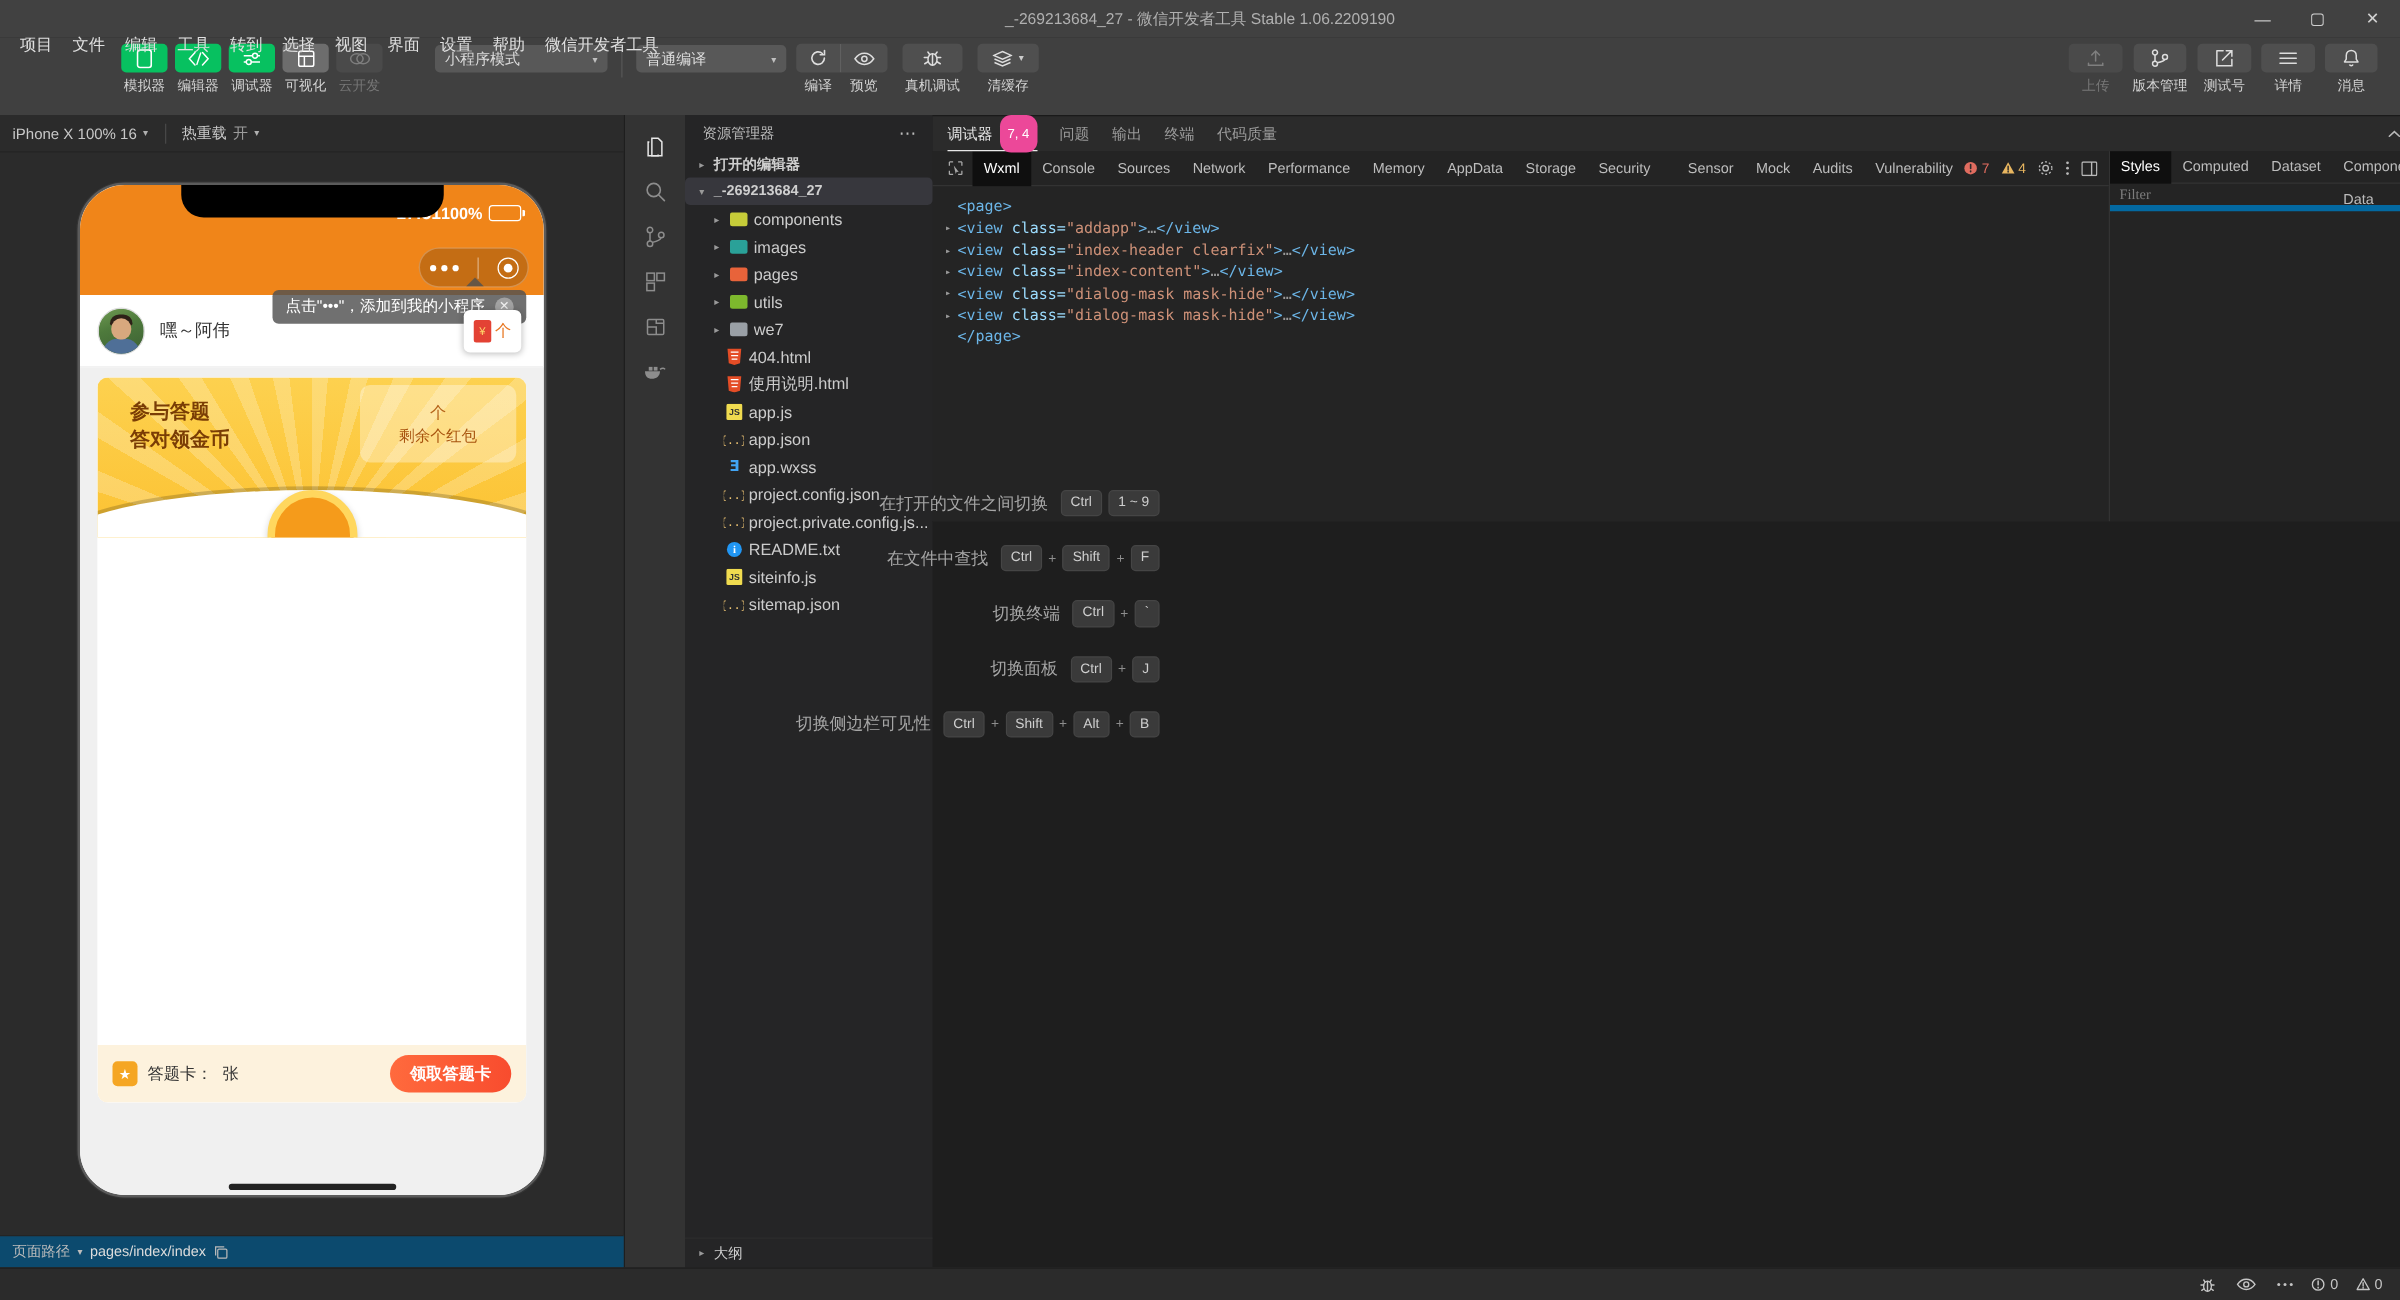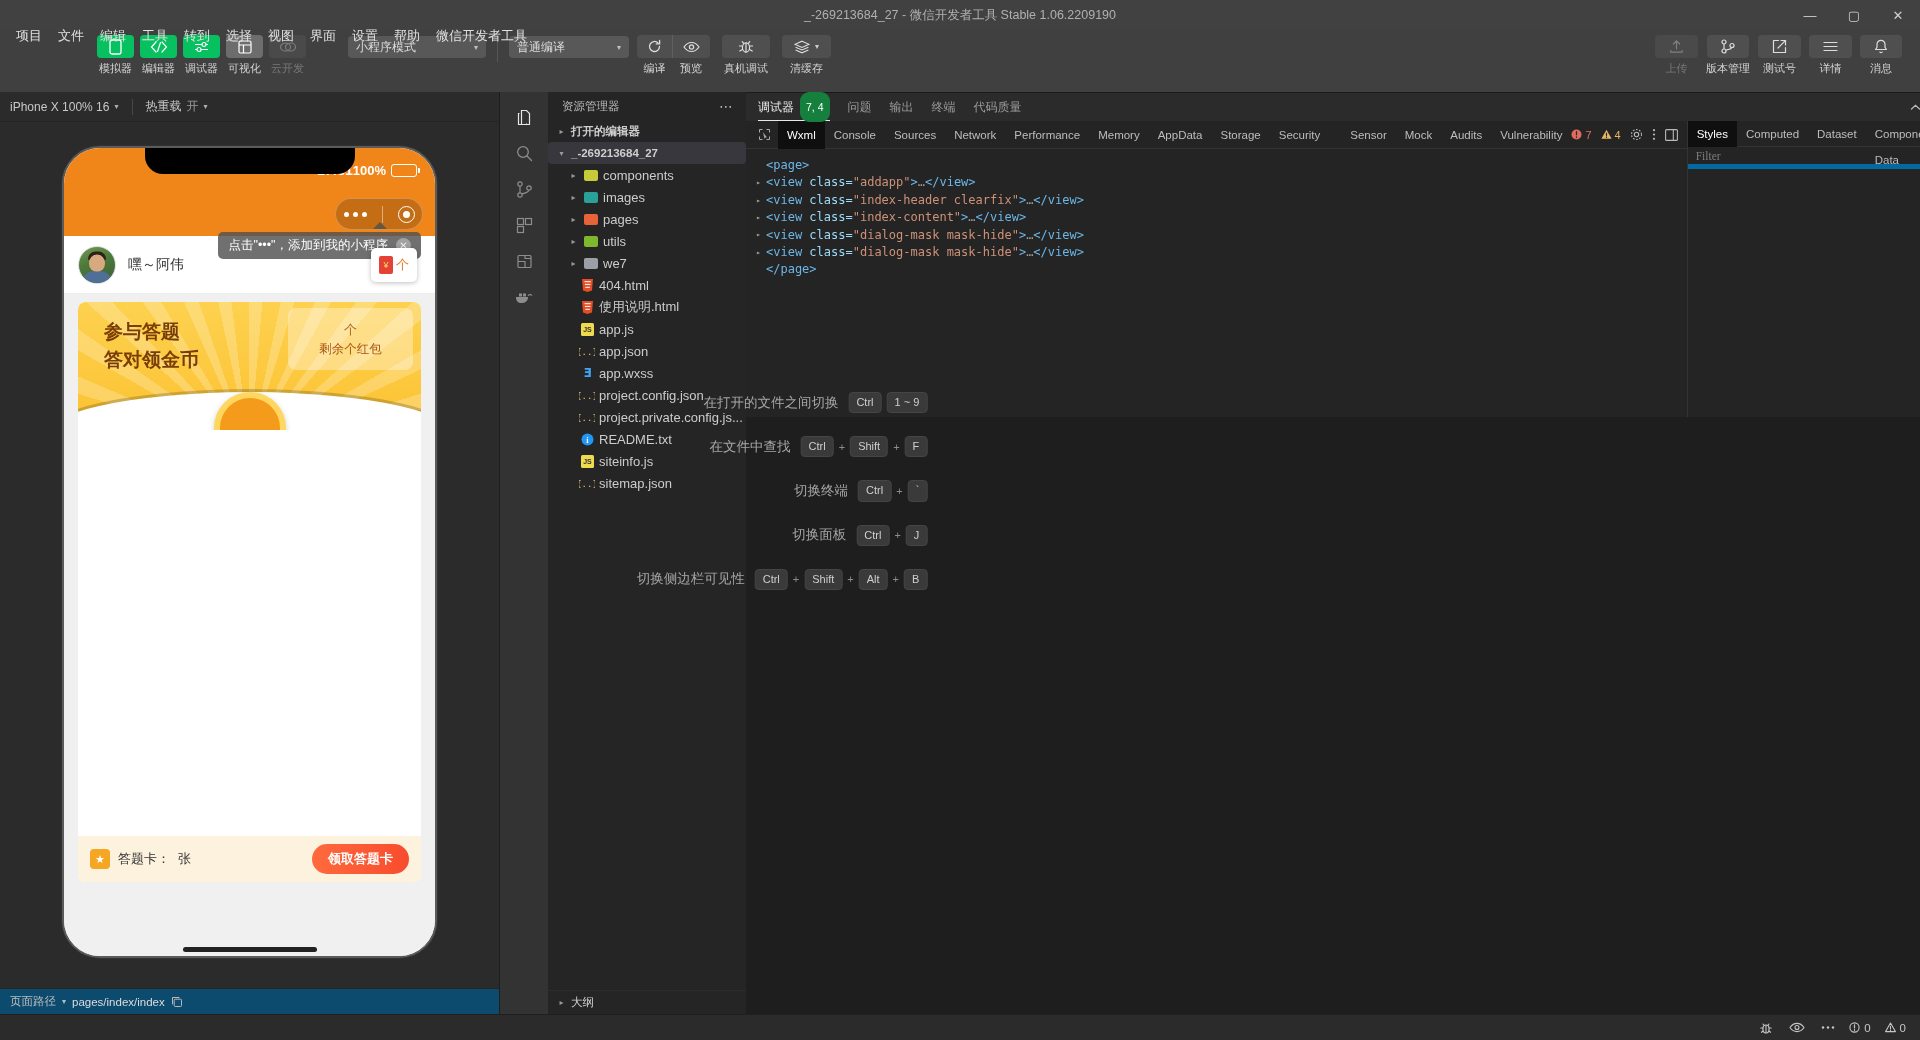--- a/index.html
+++ b/index.html
@@ -183,21 +183,21 @@
   .card-hero {
     height: 128px; background: linear-gradient(180deg,#fdd14f 0%,#fcc232 100%);
     position: relative; overflow: hidden;
   }
   .rays {
     position: absolute; inset: 0;
     background: repeating-conic-gradient(from 0deg at 50% 115%,
       rgba(255,255,255,0.22) 0deg 5deg, rgba(255,255,255,0) 5deg 12deg);
   }
   .hero-title {
-    position: absolute; left: 26px; top: 16px; color: #7a3d05; font-size: 19px;
+    position: absolute; left: 26px; top: 16px; color: #7a3d05; font-size: 16px;
     font-weight: bold; line-height: 1.45; z-index: 2;
   }
   .hero-box {
     position: absolute; right: 8px; top: 6px; width: 125px; height: 62px;
     background: rgba(255,255,255,0.35); border-radius: 8px; z-index: 2;
     display: flex; flex-direction: column; align-items: center; justify-content: center; gap: 2px;
   }
   .hero-box .arrow { color: #b5631a; font-size: 13px; }
   .hero-box .txt { color: #a8540f; font-size: 12.5px; }
   .hero-curve {
@@ -291,21 +291,21 @@
   
   .panel { height: 325px; flex: 0 0 325px; background: #2b2b2b; display: flex; flex-direction: column;
            border-top: 1px solid #1a1a1a; }
   .panel-head {
     height: 28px; display: flex; align-items: center; padding-left: 12px; gap: 18px;
     position: relative;
   }
   .p-tab { font-size: 12px; color: #9b9b9b; display: flex; align-items: center; gap: 6px;
            height: 28px; line-height: 28px; }
   .p-tab.active { color: #e8e8e8; border-bottom: 1.5px solid #e8e8e8; }
-  .badge { background: #15803d; color: #fff; font-size: 10.5px; border-radius: 9px; padding: 1px 6px; }
+  .badge { background: #ec4899; color: #fff; font-size: 10.5px; border-radius: 9px; padding: 1px 6px; }
   .p-head-right { margin-left: auto; display: flex; align-items: center; gap: 12px; padding-right: 12px; color: #b9b9b9; }
 
   .dt { flex: 1; display: flex; min-height: 0; background: #242424; }
   .dt-main { flex: 1; display: flex; flex-direction: column; min-width: 0; border-right: 1px solid #333; }
   .dt-tabs {
     height: 28px; background: #242424; display: flex; align-items: center;
     border-bottom: 1px solid #333; padding-left: 4px;
   }
   .dt-tab { font-size: 11.5px; color: #bdbdbd; padding: 0 9px; height: 28px; line-height: 28px; white-space: nowrap; }
   .dt-tab.active { background: #0f0f0f; color: #fff; }

